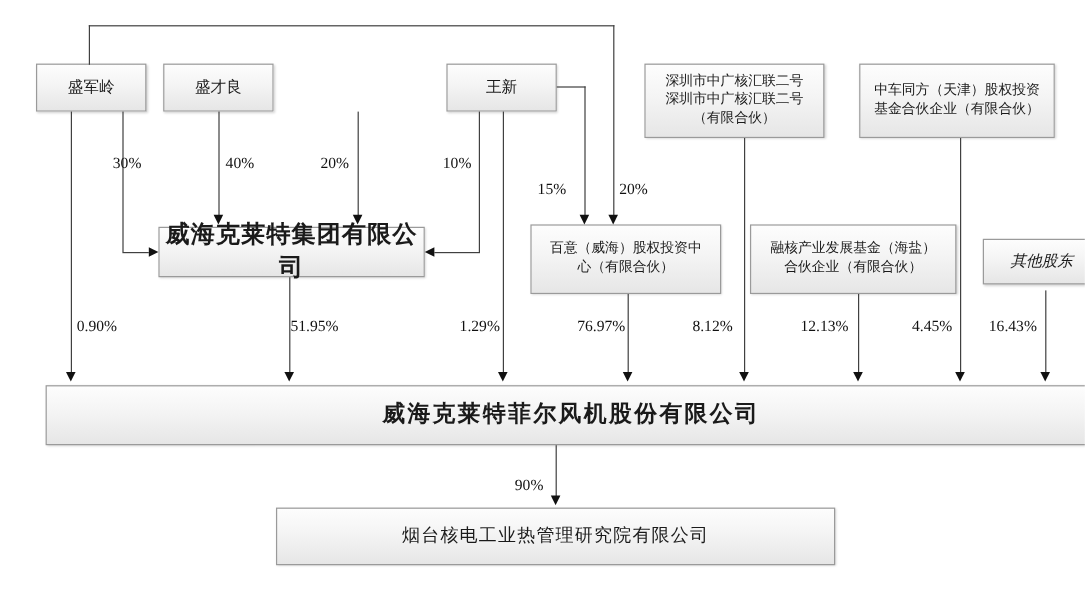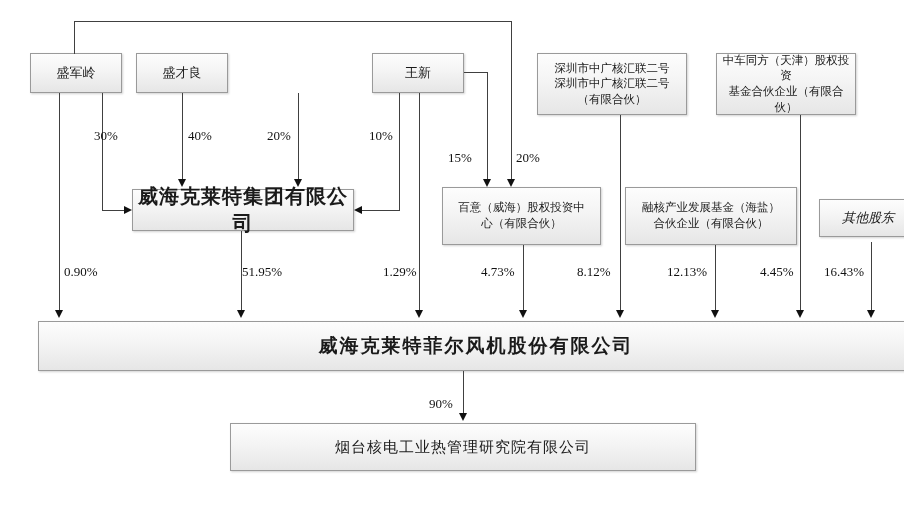--- a/index.html
+++ b/index.html
@@ -103,21 +103,21 @@
   </div>
 
   <div class="node fund" style="left:513px; top:53px; width:150px; height:62px;">
     <span class="label">
       <span>深圳市中广核汇联二号</span><br>
       <span>深圳市中广核汇联二号</span><br>
       <span>（有限合伙）</span>
     </span>
   </div>
 
-  <div class="node fund" style="left:692px; top:53px; width:140px; height:62px;">
+  <div class="node fund" style="left:692px; top:53px; width:163px; height:62px;">
     <span class="label">
       <span>中车同方（天津）股权投资</span><br>
       <span>基金合伙企业（有限合伙）</span>
     </span>
   </div>
 
   <div class="node group" style="left:108px; top:189px; width:222px; height:42px;">
     <span class="label">威海克莱特集团有限公司</span>
   </div>
 
@@ -183,21 +183,21 @@
   <div class="ln v" style="left:463px; top:72px; height:109px;"></div>
   <div class="arrow-down" style="left:459px; top:179px;"></div>
   <div class="pct" style="left:424px; top:150px;">15%</div>
 
   <div class="ln v" style="left:217px; top:231px; height:81px;"></div>
   <div class="arrow-down" style="left:213px; top:310px;"></div>
   <div class="pct" style="left:218px; top:264px;">51.95%</div>
 
   <div class="ln v" style="left:499px; top:245px; height:67px;"></div>
   <div class="arrow-down" style="left:495px; top:310px;"></div>
-  <div class="pct" style="left:457px; top:264px;">4.73%</div>
+  <div class="pct" style="left:457px; top:264px;">76.97%</div>
 
   <div class="ln v" style="left:596px; top:115px; height:197px;"></div>
   <div class="arrow-down" style="left:592px; top:310px;"></div>
   <div class="pct" style="left:553px; top:264px;">8.12%</div>
 
   <div class="ln v" style="left:691px; top:245px; height:67px;"></div>
   <div class="arrow-down" style="left:687px; top:310px;"></div>
   <div class="pct" style="left:643px; top:264px;">12.13%</div>
 
   <div class="ln v" style="left:776px; top:115px; height:197px;"></div>

